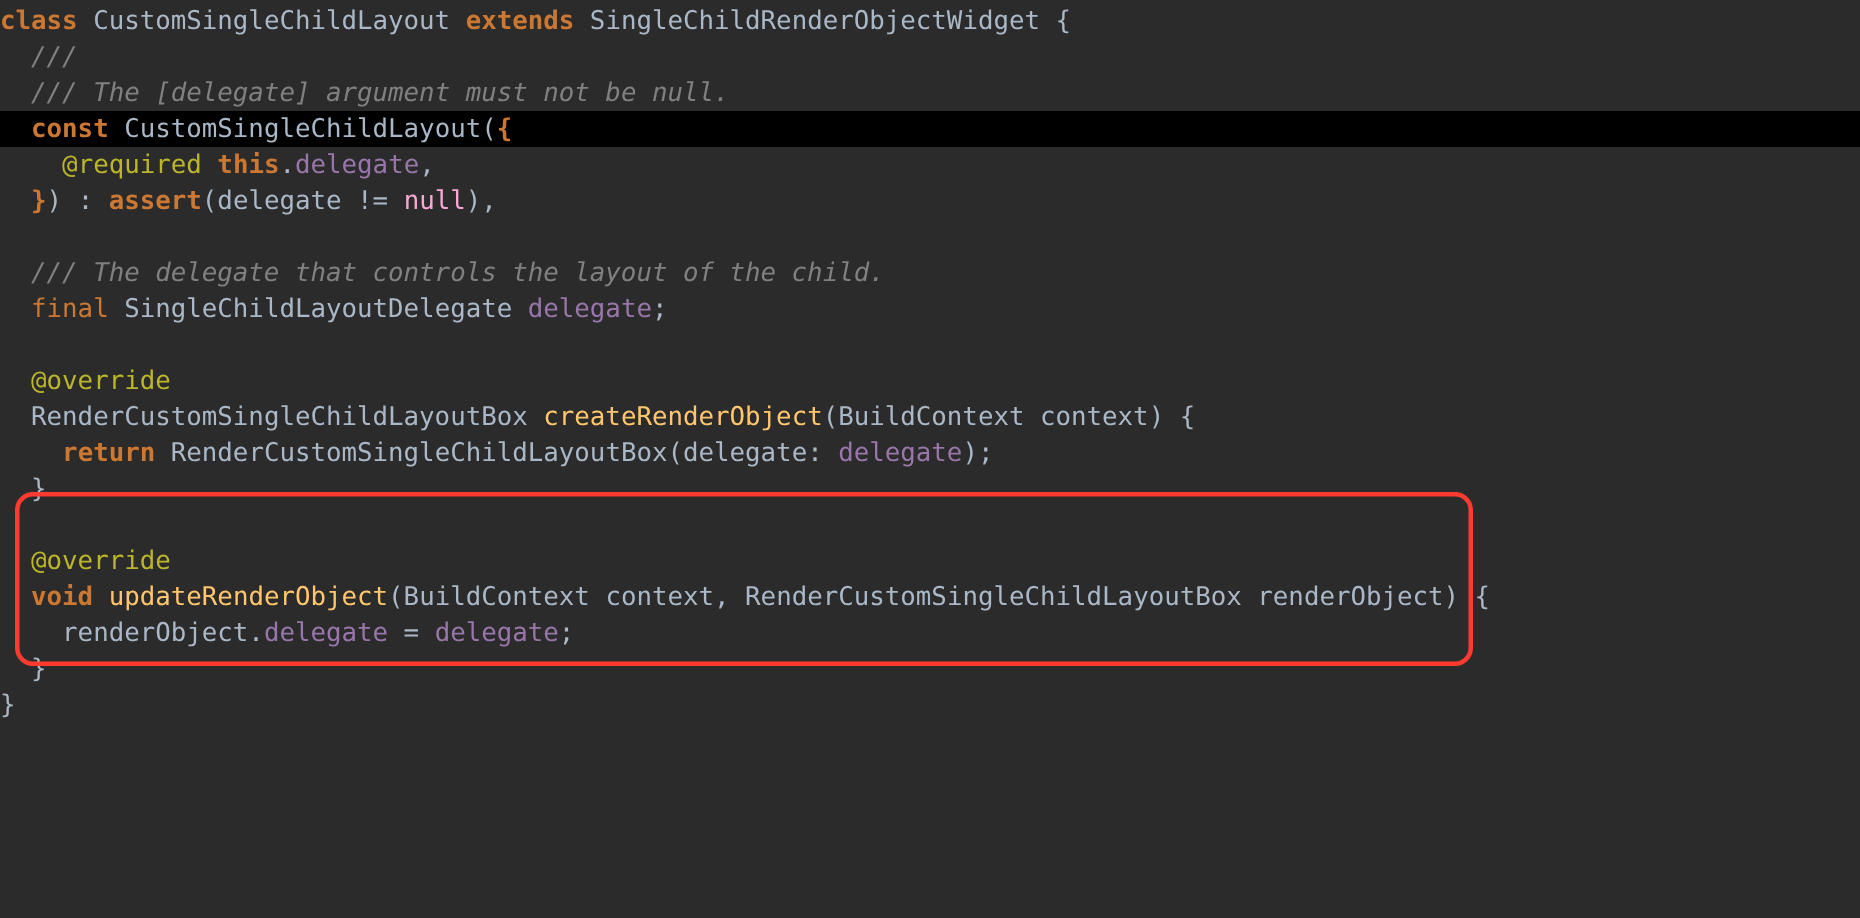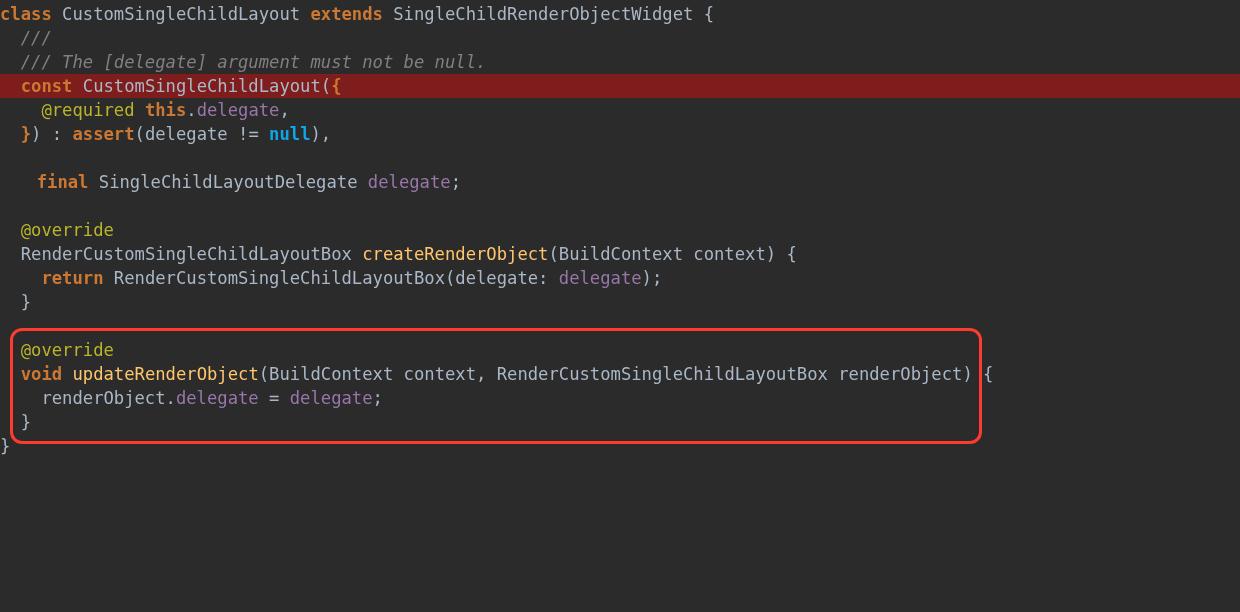--- a/index.html
+++ b/index.html
@@ -15,29 +15,29 @@
     position: relative;
     padding: 2px 0 0 0;
     line-height: 24px;
     color: #a9b7c6;
   }
   .line {
     white-space: pre;
     height: 24px;
   }
   .line.hl {
-    background: #7f1d1d;
+    background: #000000;
   }
   .kw-class   { color: #cc7832; font-weight: bold; }
   .kw-extends { color: #cc7832; font-weight: bold; }
   .kw-const   { color: #cc7832; font-weight: bold; }
   .kw-this    { color: #cc7832; font-weight: bold; }
   .kw-return  { color: #cc7832; font-weight: bold; }
-  .kw-null    { color: #0ea5e9; font-weight: bold; }
-  .kw-final   { color: #cc7832; font-weight: bold; margin-left: 16px; }
+  .kw-null    { color: #f9a8d4; font-weight: normal; }
+  .kw-final   { color: #cc7832; font-weight: normal; }
   .kw-void    { color: #cc7832; font-weight: bold; }
   .kw-assert  { color: #cc7832; font-weight: bold; }
   .kw-super   { color: #cc7832; font-weight: bold; }
   .kw-brace   { color: #cc7832; font-weight: bold; }
   .type       { color: #a9b7c6; }
   .comment    { color: #808080; font-style: italic; }
   .meta       { color: #bbb529; }
   .field      { color: #9876aa; }
   .funcdecl   { color: #ffc66d; }
   .plain      { color: #a9b7c6; }
@@ -69,20 +69,21 @@
 
 
   <div class="line"><span>    </span><span class="meta">@required</span><span> </span><span class="kw-this">this</span><span class="plain">.</span><span class="field">delegate</span><span class="plain">,</span></div>
 
 
   <div class="line"><span>  </span><span class="kw-brace">}</span><span class="plain">) : </span><span class="kw-assert">assert</span><span class="plain">(delegate != </span><span class="kw-null">null</span><span class="plain">),</span></div>
 
 
   <div class="line"><span></span></div>
 
+  <div class="line"><span class="comment">  /// The delegate that controls the layout of the child.</span></div>
 
   <div class="line"><span>  </span><span class="kw-final">final</span><span class="type"> SingleChildLayoutDelegate </span><span class="field">delegate</span><span class="plain">;</span></div>
 
   <div class="line"><span></span></div>
 
   <div class="line"><span>  </span><span class="meta">@override</span></div>
 
   <div class="line"><span>  </span><span class="type">RenderCustomSingleChildLayoutBox </span><span class="funcdecl">createRenderObject</span><span class="plain">(BuildContext context) {</span></div>
 
   <div class="line"><span>    </span><span class="kw-return">return</span><span class="plain"> RenderCustomSingleChildLayoutBox(delegate: </span><span class="field">delegate</span><span class="plain">);</span></div>

